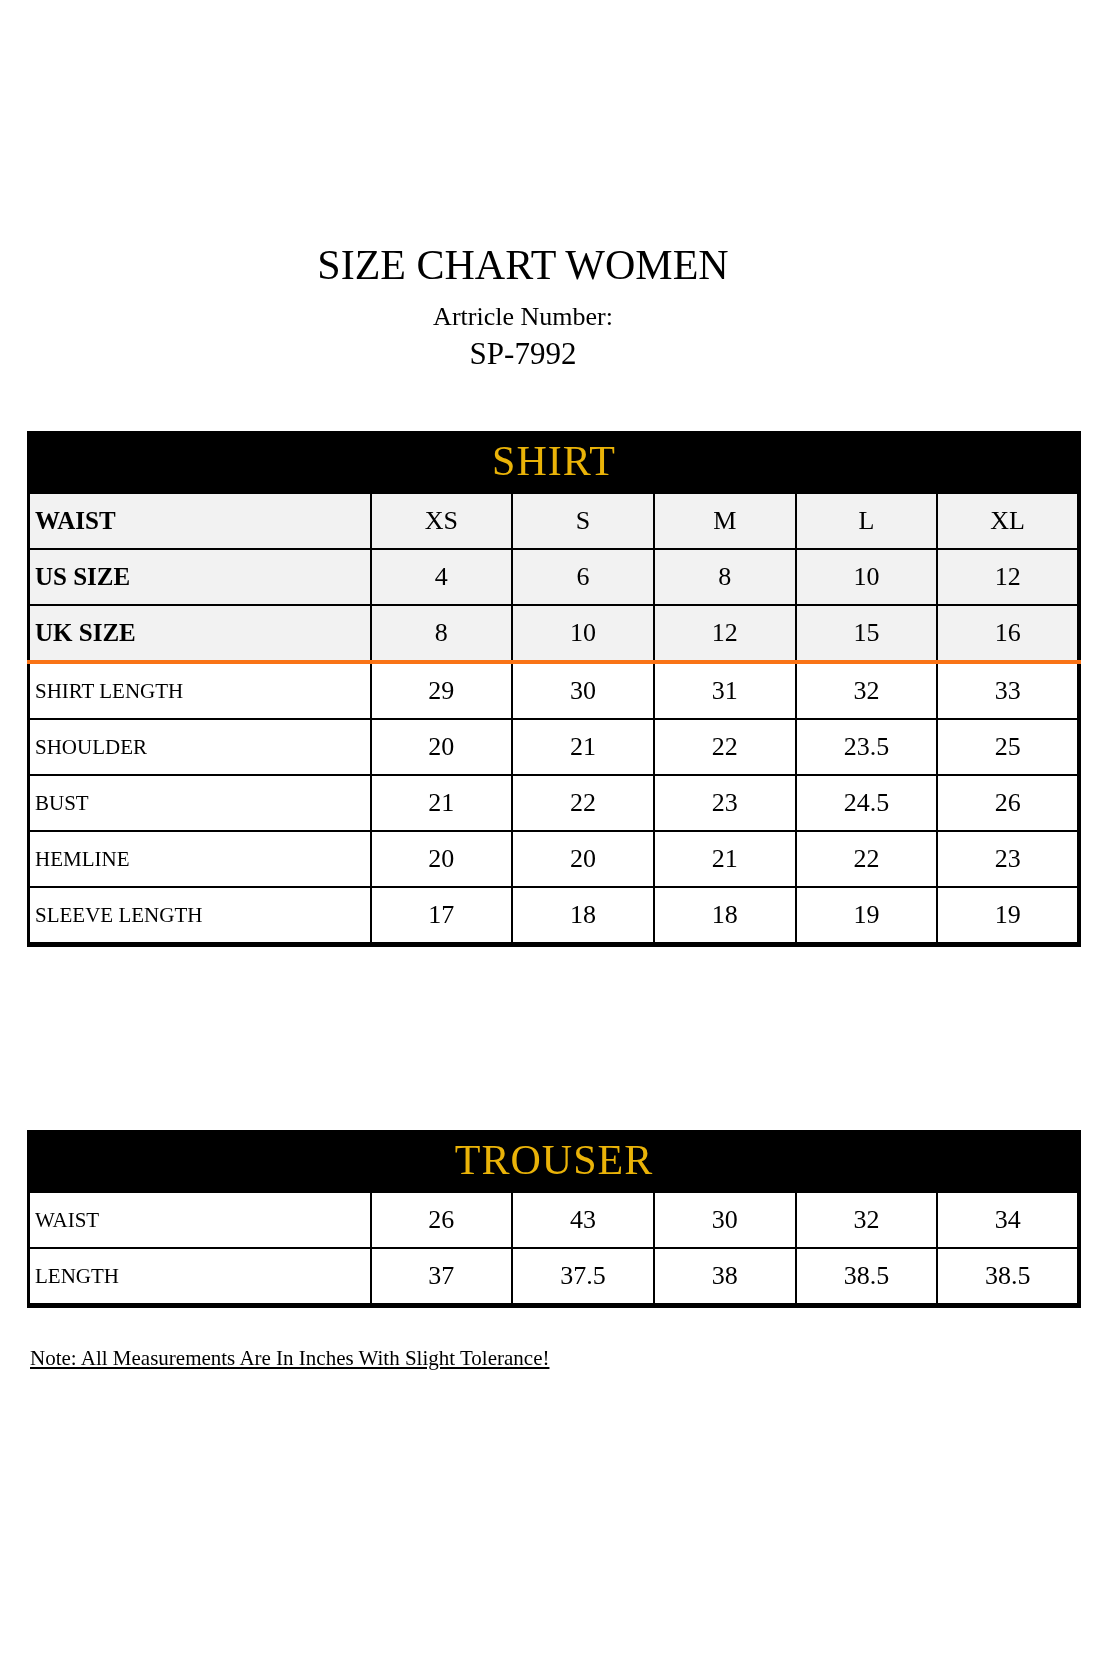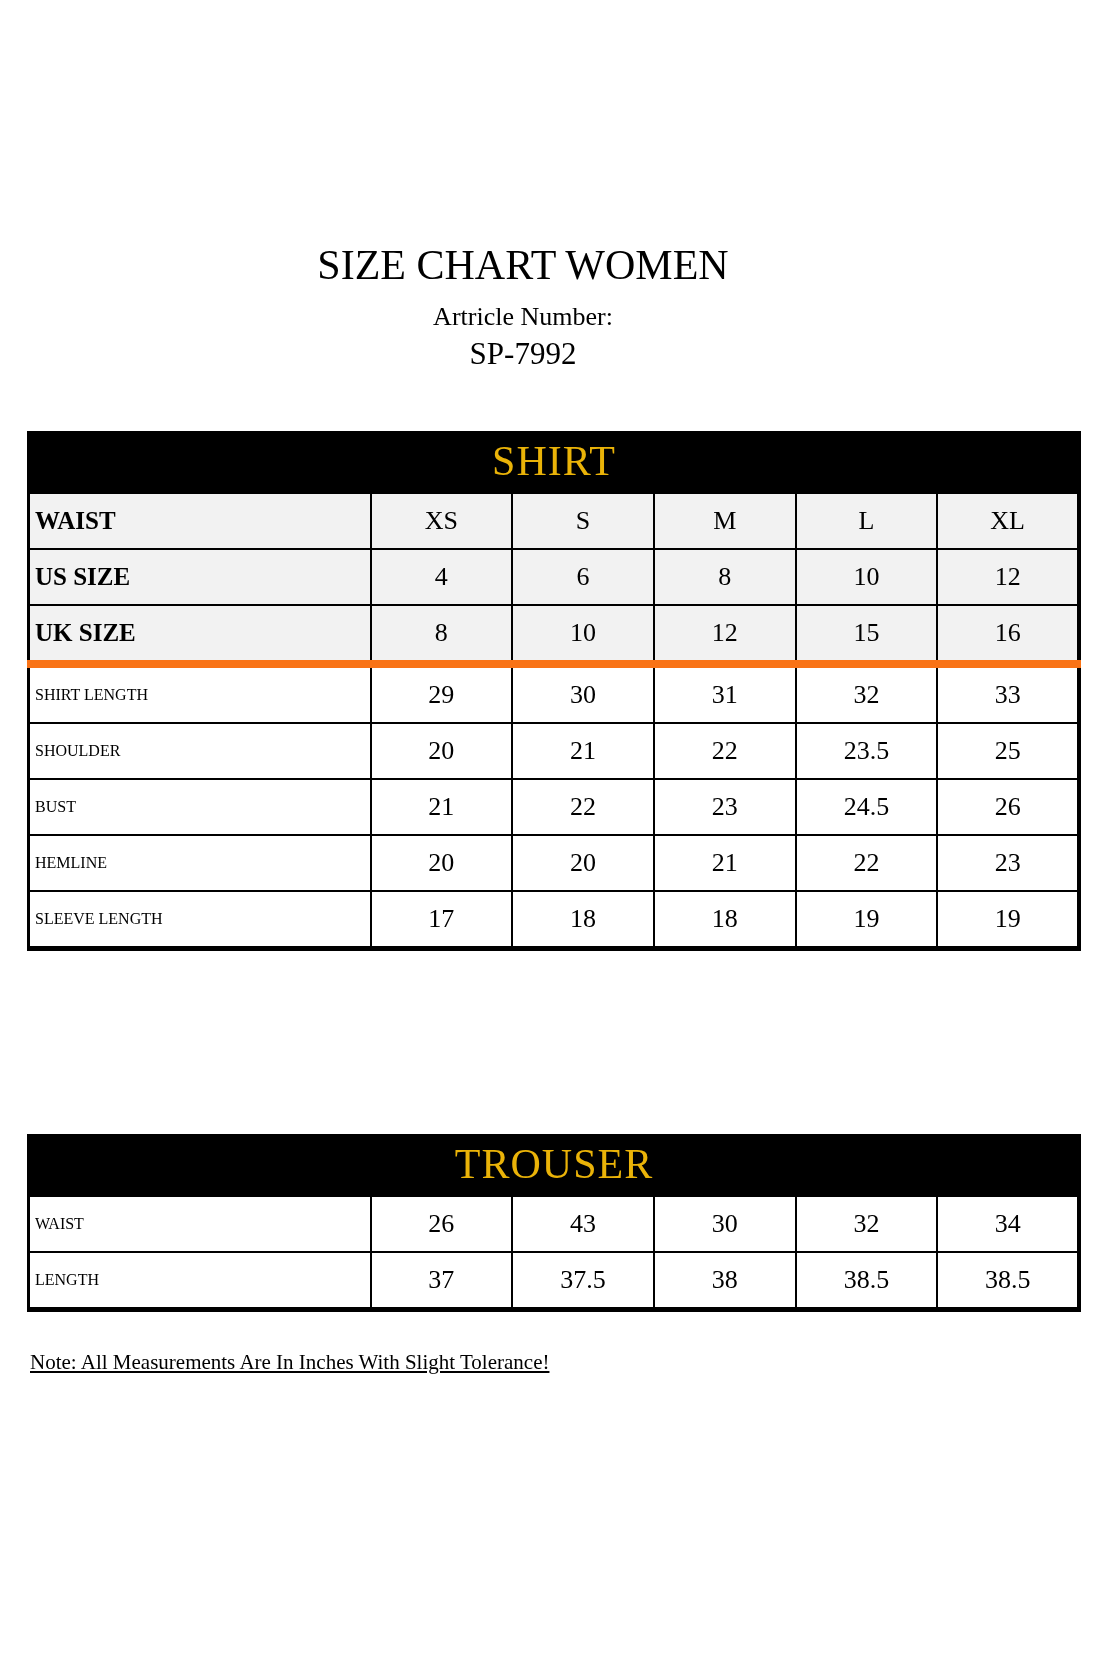--- a/index.html
+++ b/index.html
@@ -71,31 +71,31 @@
     height: 52px;
     border: 2px solid #000000;
     background: #ffffff;
     overflow: hidden;
     white-space: nowrap;
   }
   td.label-cell {
     text-align: left;
     padding-left: 5px;
     background: #f2f2f2;
-    font-size: 16px;
+    font-size: 21px;
   }
   td.value-cell {
     text-align: center;
     font-size: 26px;
   }
   tr.header-row td { background: #f2f2f2; }
   tr.header-row td.value-cell { font-weight: 400; }
   tr.header-row td.label-cell { font-size: 25px; font-weight: 700; }
   tr.header-row td.label-cell.regular-label { font-weight: 400; font-size: 24px; }
-  tr.group-sep td { border-bottom: 8px solid #f97316; margin-left: 48px; }
+  tr.group-sep td { border-bottom: 4px solid #f97316; margin-left: 48px; }
   td.xl-col { border-left: 3px solid #000000; }
 
   
   .note-text {
     margin: 38px 0 0 30px;
     font-size: 21px;
     text-decoration: underline;
   }
 </style>
 </head>

